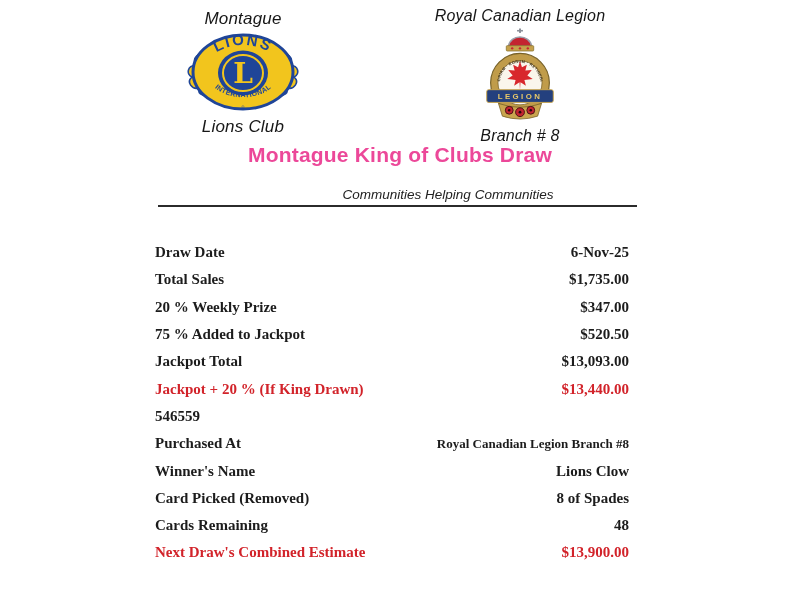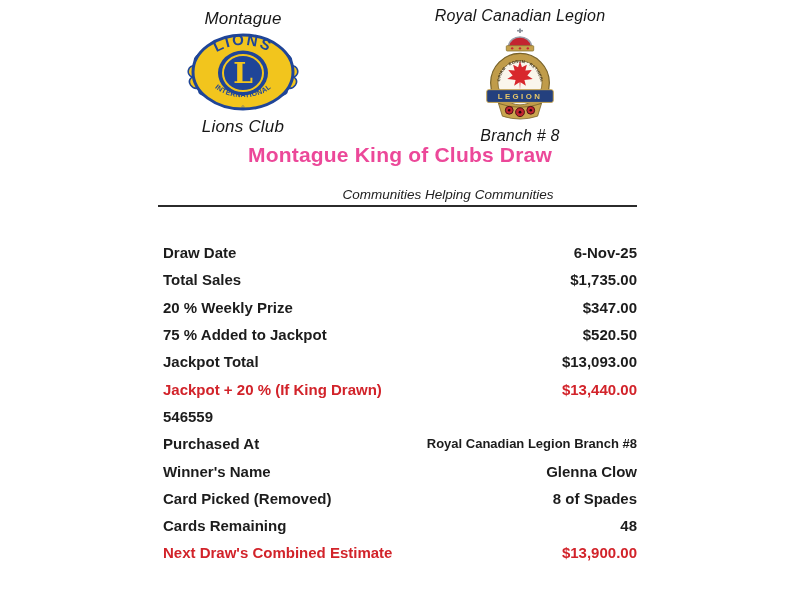--- a/index.html
+++ b/index.html
@@ -24,21 +24,21 @@
     left:0; top:143px; width:800px; text-align:center;
     font-size:21px; font-weight:bold; color:#ec4899; letter-spacing:0.2px;
   }
   .page-subtitle {
     left:0; top:187px; width:800px; text-align:center;
     font-size:13.5px; font-weight:normal; font-style:italic; color:#222;margin-left:48px;
   }
   .rule { left:158px; top:205px; width:479px; height:2px; background:#2b2b2b; }
 
   
-  .draw-table { left:163px; top:239px; width:474px; }
+  .draw-table { left:155px; top:239px; width:474px;font-family:Liberation Serif, serif; }
   .row { height:27.3px; display:flex; justify-content:space-between; align-items:center; }
   .row .lbl { font-size:15px; font-weight:bold; white-space:nowrap; }
   .row .val { font-size:15px; font-weight:bold; white-space:nowrap; text-align:right; }
   .row .val.small { font-size:13px; }
   .row.red .lbl, .row.red .val { color:#d2232a; }
 </style>
 </head>
 <body>
 
 <div class="abs hdr-block hdr-left">
@@ -144,21 +144,21 @@
     </div>
     <div class="row">
       <span class="val">546559</span>
     </div>
     <div class="row">
       <span class="lbl">Purchased At</span>
       <span class="val small">Royal Canadian Legion Branch #8</span>
     </div>
     <div class="row">
       <span class="lbl">Winner's Name</span>
-      <span class="val">Glenna Clow</span>
+      <span class="val">Lions Clow</span>
     </div>
     <div class="row">
       <span class="lbl">Card Picked (Removed)</span>
       <span class="val">8 of Spades</span>
     </div>
     <div class="row">
       <span class="lbl">Cards Remaining</span>
       <span class="val">48</span>
     </div>
     <div class="row red">

